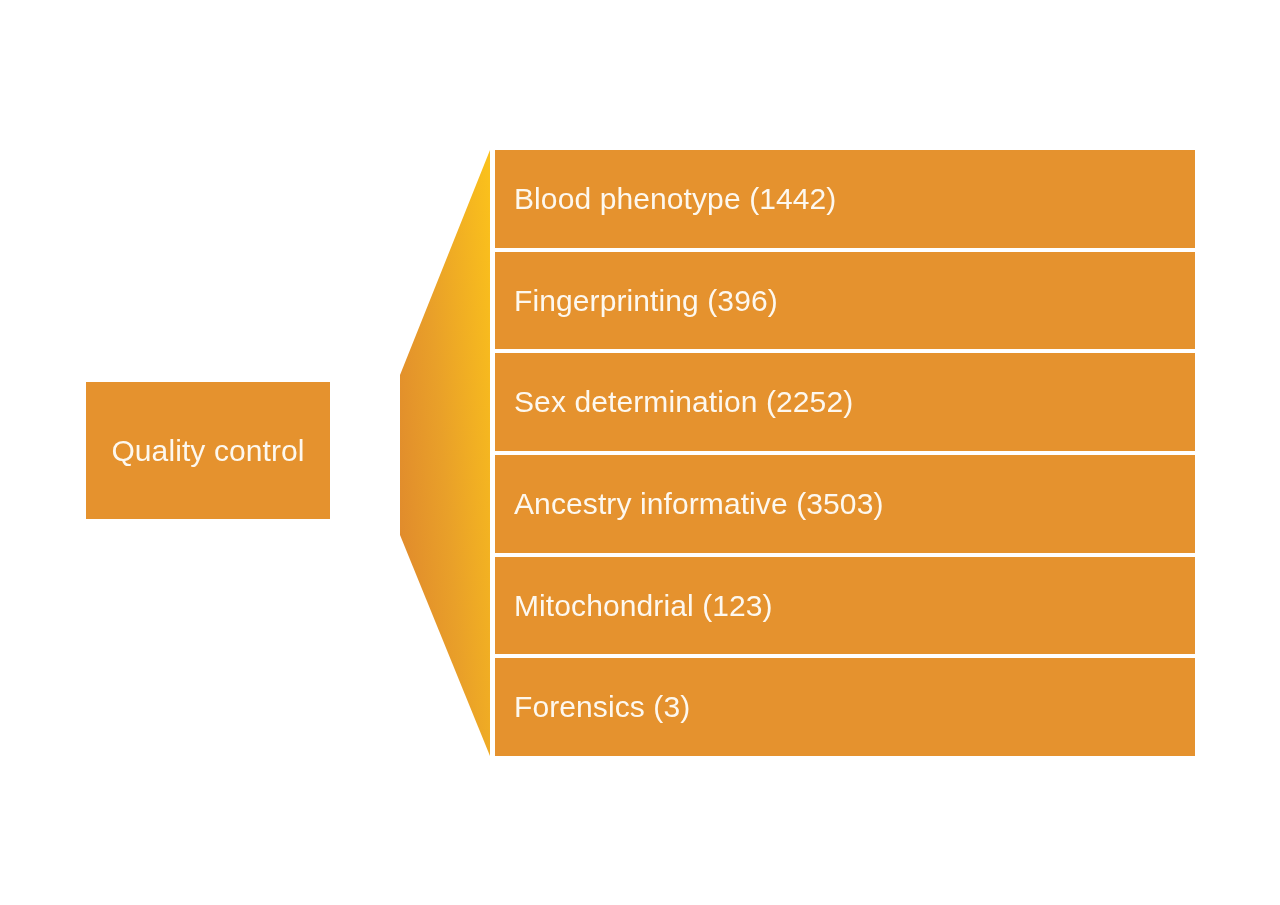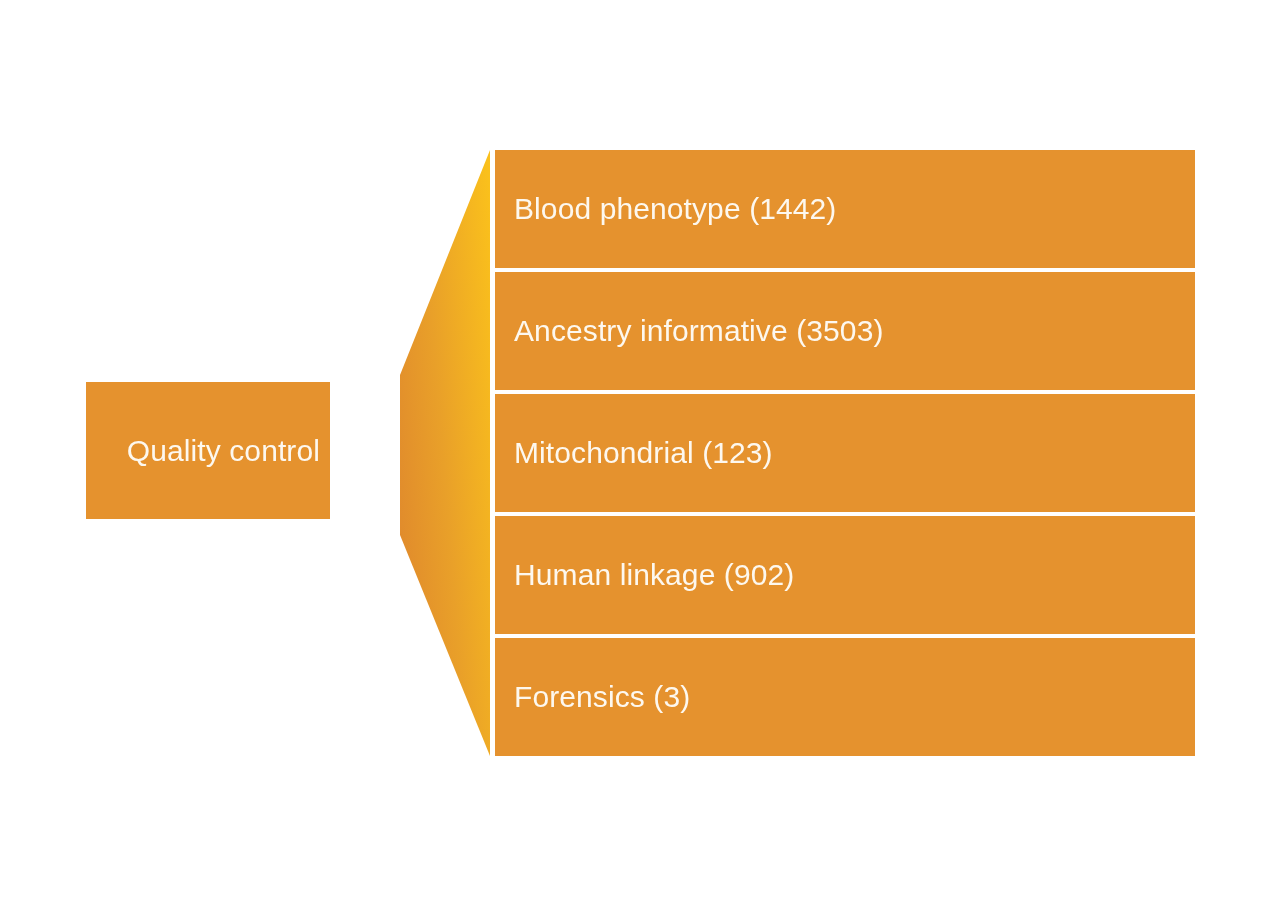--- a/index.html
+++ b/index.html
@@ -26,21 +26,21 @@
   .source-box {
     position: absolute;
     left: 86px;
     top: 382px;
     width: 244px;
     height: 137px;
     background: #E5922E;
     display: flex;
     flex-direction: row;
     align-items: center;
-    justify-content: flex-end;
+    justify-content: center;
     box-sizing: border-box;
     padding: 0 10px;
   }
   .source-line {
     color: #FDF8EF;
     font-size: 30px;
     line-height: 40px;
     letter-spacing: 0.1px;
     white-space: nowrap;
     text-align: center;
@@ -116,26 +116,29 @@
       </defs>
       <polygon points="94,4 94,610 4,389 4,229" fill="url(#arrowGrad)"></polygon>
     </svg>
   </div>
 
   <div class="bars">
     <div class="bar">
       <span class="bar-label">Blood phenotype (1442)</span>
     </div>
     <div class="bar">
+      <span class="bar-label">Fingerprinting (396)</span>
+    </div>
+    <div class="bar">
+      <span class="bar-label">Sex determination (2252)</span>
+    </div>
+    <div class="bar">
       <span class="bar-label">Ancestry informative (3503)</span>
     </div>
     <div class="bar">
       <span class="bar-label">Mitochondrial (123)</span>
-    </div>
-    <div class="bar">
-      <span class="bar-label">Human linkage (902)</span>
     </div>
     <div class="bar">
       <span class="bar-label">Forensics (3)</span>
     </div>
   </div>
 
 </div>
 
 </body></html>

